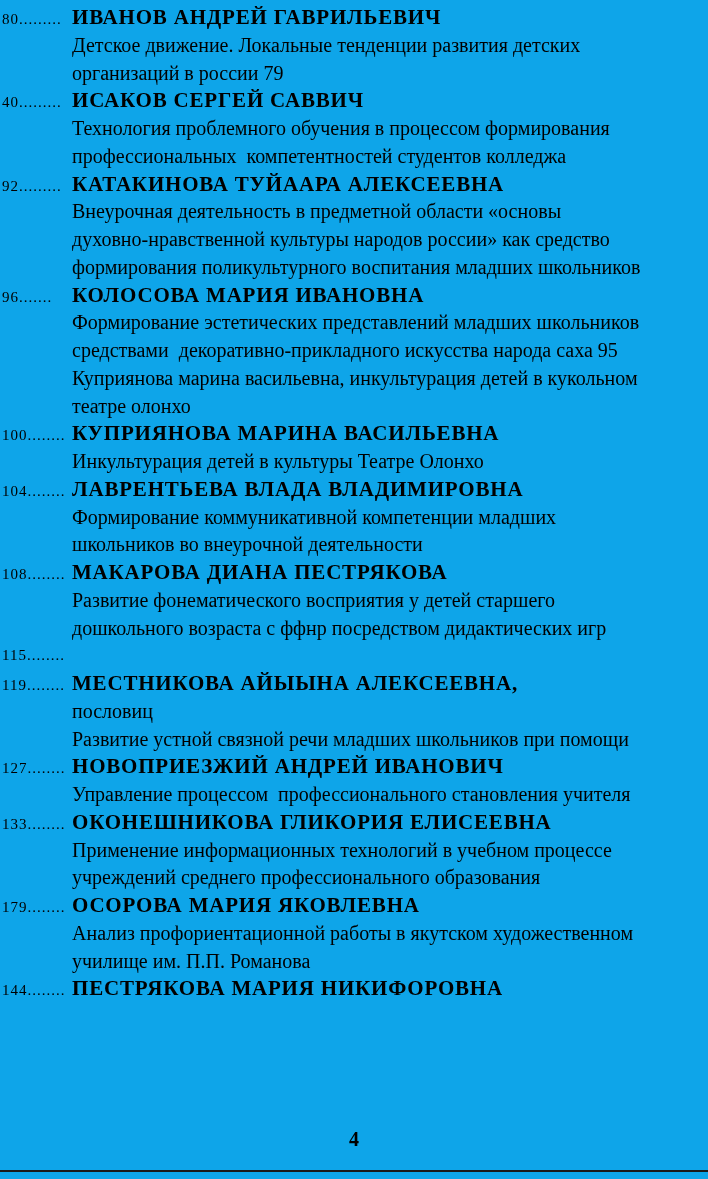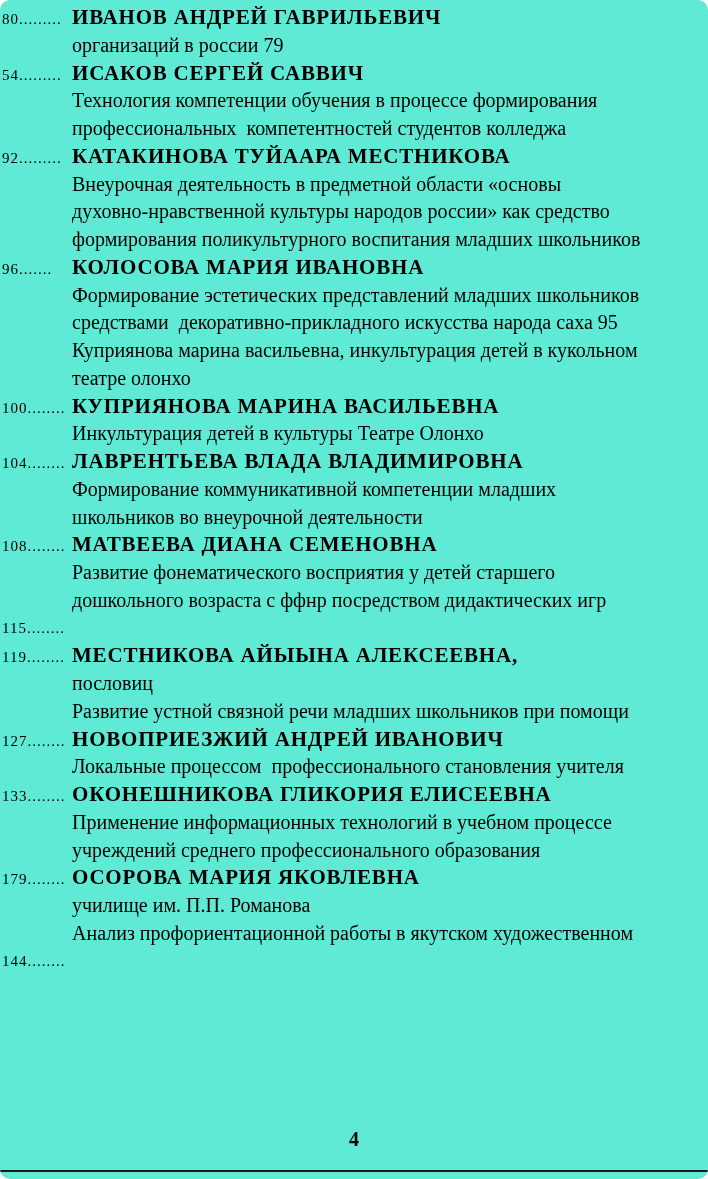--- a/index.html
+++ b/index.html
@@ -4,27 +4,26 @@
 <style>
   html, body {
     margin: 0;
     padding: 0;
     background: #ffffff;
   }
   .page {
     position: relative;
     width: 708px;
     height: 1179px;
-    background: #5eead4;
+    background: #0ea5e9;
     color: #000000;
     font-family: "Liberation Serif", serif;
     overflow: hidden;
     box-sizing: border-box;
     padding-top: 4px;
-    border-radius: 10px;
   }
   .toc { }
   .entry {
     display: flex;
     align-items: baseline;
   }
   .left {
     flex: 0 0 72px;
     width: 72px;
     font-size: 15px;
@@ -73,35 +72,36 @@
 </style>
 </head>
 <body>
 
 <div class="page">
   <div class="toc">
       <div class="entry">
         <div class="left">80.........</div>
         <div class="right">
           <div class="name">ИВАНОВ АНДРЕЙ ГАВРИЛЬЕВИЧ</div>
+          <div class="tline">Детское движение. Локальные тенденции развития детских</div>
           <div class="tline">организаций в россии 79</div>
         </div>
       </div>
       <div class="entry">
-        <div class="left">54.........</div>
+        <div class="left">40.........</div>
         <div class="right">
           <div class="name">ИСАКОВ СЕРГЕЙ САВВИЧ</div>
-          <div class="tline">Технология компетенции обучения в процессе формирования</div>
+          <div class="tline">Технология проблемного обучения в процессом формирования</div>
           <div class="tline">профессиональных  компетентностей студентов колледжа</div>
         </div>
       </div>
       <div class="entry">
         <div class="left">92.........</div>
         <div class="right">
-          <div class="name">КАТАКИНОВА ТУЙААРА МЕСТНИКОВА</div>
+          <div class="name">КАТАКИНОВА ТУЙААРА АЛЕКСЕЕВНА</div>
           <div class="tline">Внеурочная деятельность в предметной области «основы</div>
           <div class="tline">духовно-нравственной культуры народов россии» как средство</div>
           <div class="tline">формирования поликультурного воспитания младших школьников</div>
         </div>
       </div>
       <div class="entry">
         <div class="left">96.......</div>
         <div class="right">
           <div class="name">КОЛОСОВА МАРИЯ ИВАНОВНА</div>
           <div class="tline">Формирование эстетических представлений младших школьников</div>
@@ -121,62 +121,63 @@
         <div class="left">104........</div>
         <div class="right">
           <div class="name">ЛАВРЕНТЬЕВА ВЛАДА ВЛАДИМИРОВНА</div>
           <div class="tline">Формирование коммуникативной компетенции младших</div>
           <div class="tline">школьников во внеурочной деятельности</div>
         </div>
       </div>
       <div class="entry">
         <div class="left">108........</div>
         <div class="right">
-          <div class="name">МАТВЕЕВА ДИАНА СЕМЕНОВНА</div>
+          <div class="name">МАКАРОВА ДИАНА ПЕСТРЯКОВА</div>
           <div class="tline">Развитие фонематического восприятия у детей старшего</div>
           <div class="tline">дошкольного возраста с ффнр посредством дидактических игр</div>
         </div>
       </div>
       <div class="entry">
         <div class="left">115........</div>
       </div>
       <div class="entry">
         <div class="left">119........</div>
         <div class="right">
           <div class="name">МЕСТНИКОВА АЙЫЫНА АЛЕКСЕЕВНА,</div>
           <div class="tline">пословиц</div>
           <div class="tline">Развитие устной связной речи младших школьников при помощи</div>
         </div>
       </div>
       <div class="entry">
         <div class="left">127........</div>
         <div class="right">
           <div class="name">НОВОПРИЕЗЖИЙ АНДРЕЙ ИВАНОВИЧ</div>
-          <div class="tline">Локальные процессом  профессионального становления учителя</div>
+          <div class="tline">Управление процессом  профессионального становления учителя</div>
         </div>
       </div>
       <div class="entry">
         <div class="left">133........</div>
         <div class="right">
           <div class="name">ОКОНЕШНИКОВА ГЛИКОРИЯ ЕЛИСЕЕВНА</div>
           <div class="tline">Применение информационных технологий в учебном процессе</div>
           <div class="tline">учреждений среднего профессионального образования</div>
         </div>
       </div>
       <div class="entry">
         <div class="left">179........</div>
         <div class="right">
           <div class="name">ОСОРОВА МАРИЯ ЯКОВЛЕВНА</div>
+          <div class="tline">Анализ профориентационной работы в якутском художественном</div>
           <div class="tline">училище им. П.П. Романова</div>
-          <div class="tline">Анализ профориентационной работы в якутском художественном</div>
         </div>
       </div>
       <div class="entry">
         <div class="left">144........</div>
         <div class="right">
+          <div class="name">ПЕСТРЯКОВА МАРИЯ НИКИФОРОВНА</div>
         </div>
       </div>
     </div>
 
   <div class="footer-page-number">4</div>
 
   <div class="footer-rule"></div>
 </div>
 
 </body></html>

